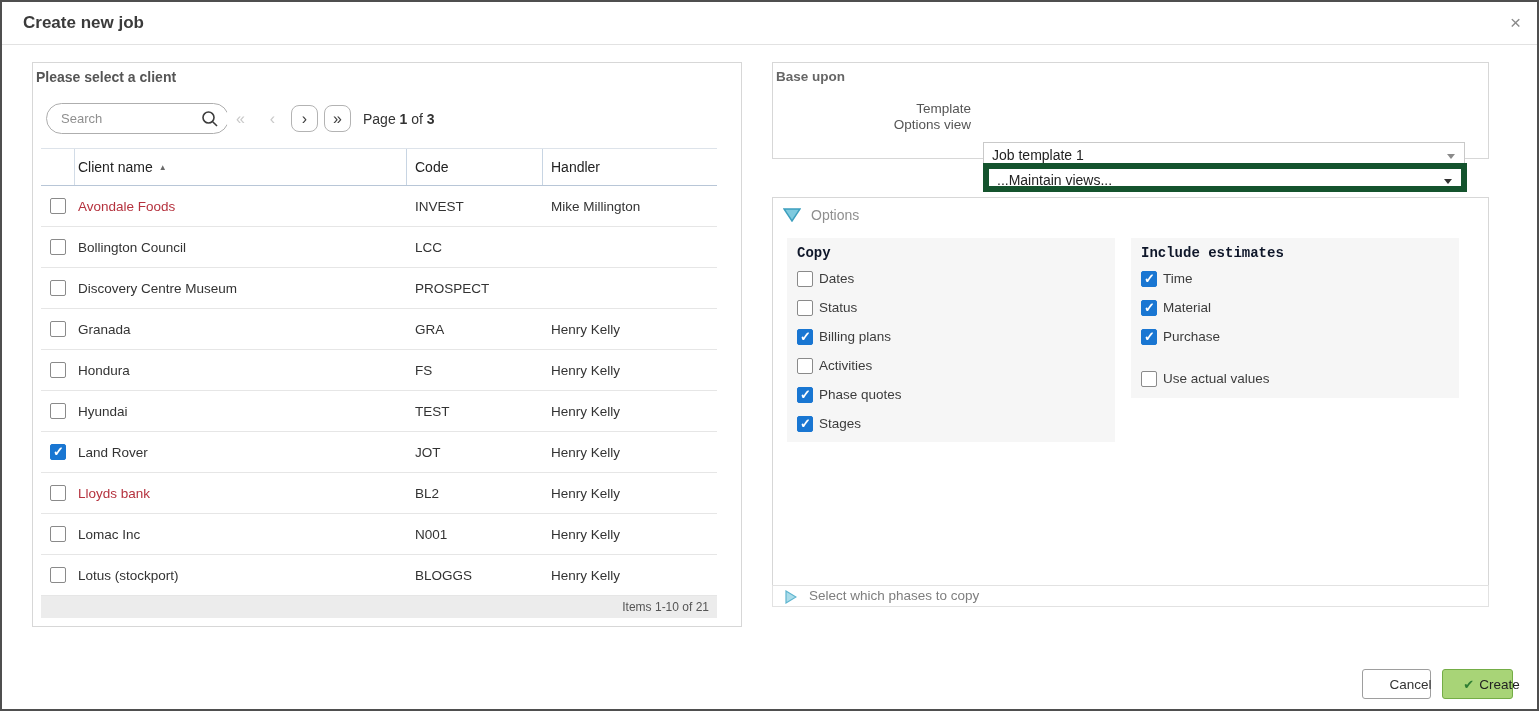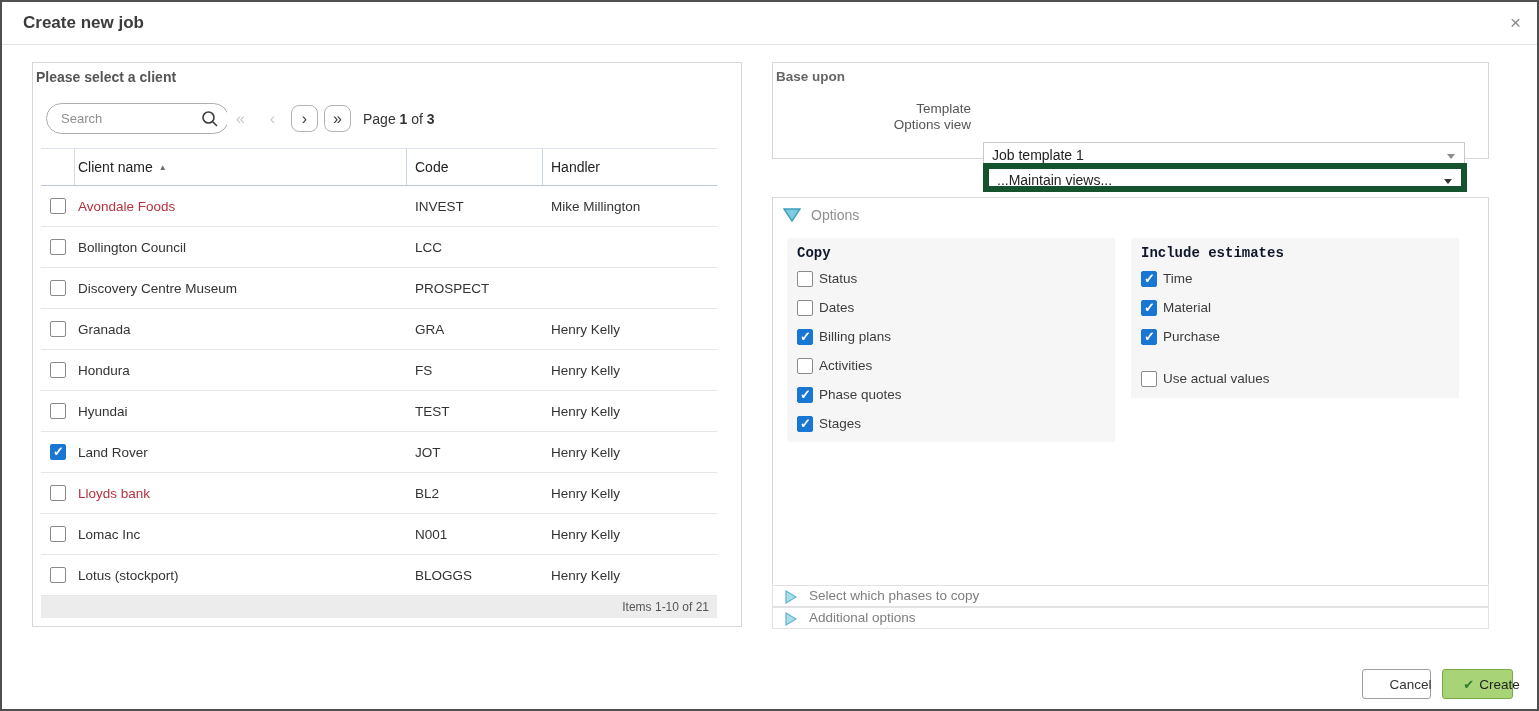--- a/index.html
+++ b/index.html
@@ -252,25 +252,25 @@
     <svg class="tri" width="18" height="14" viewBox="0 0 18 14">
       <polygon points="1,1 17,1 9,13" fill="#7ecadf" stroke="#3d9fbe" stroke-width="1.5"></polygon>
     </svg>
     <div class="section-head-label">Options</div>
 
     <div class="opt-group copy-group">
       <div class="group-title">Copy</div>
       <div class="opt-list">
           <div class="opt-row">
             <span class="cb"></span>
+            <span class="opt-label">Dates</span>
+          </div>
+          <div class="opt-row">
+            <span class="cb"></span>
             <span class="opt-label">Status</span>
-          </div>
-          <div class="opt-row">
-            <span class="cb"></span>
-            <span class="opt-label">Dates</span>
           </div>
           <div class="opt-row">
             <span class="cb checked"></span>
             <span class="opt-label">Billing plans</span>
           </div>
           <div class="opt-row">
             <span class="cb"></span>
             <span class="opt-label">Activities</span>
           </div>
           <div class="opt-row">
@@ -306,26 +306,20 @@
       </div>
     </div>
   </div>
 
   <div class="acc-row acc-row-1">
     <svg class="acc-tri" width="12" height="14" viewBox="0 0 12 14">
       <polygon points="1,1 11,7 1,13" fill="#aadcea" stroke="#5fb5cf" stroke-width="1.2"></polygon>
     </svg>
     <div class="acc-label">Select which phases to copy</div>
   </div>
-  <div class="acc-row acc-row-2">
-    <svg class="acc-tri" width="12" height="14" viewBox="0 0 12 14">
-      <polygon points="1,1 11,7 1,13" fill="#aadcea" stroke="#5fb5cf" stroke-width="1.2"></polygon>
-    </svg>
-    <div class="acc-label">Additional options</div>
-  </div>
 
   <div class="btn btn-cancel">
     <span>Cancel</span>
   </div>
   <div class="btn btn-create">
     <span class="create-check">✔</span>
     <span>Create</span>
   </div>
 
 </div>

